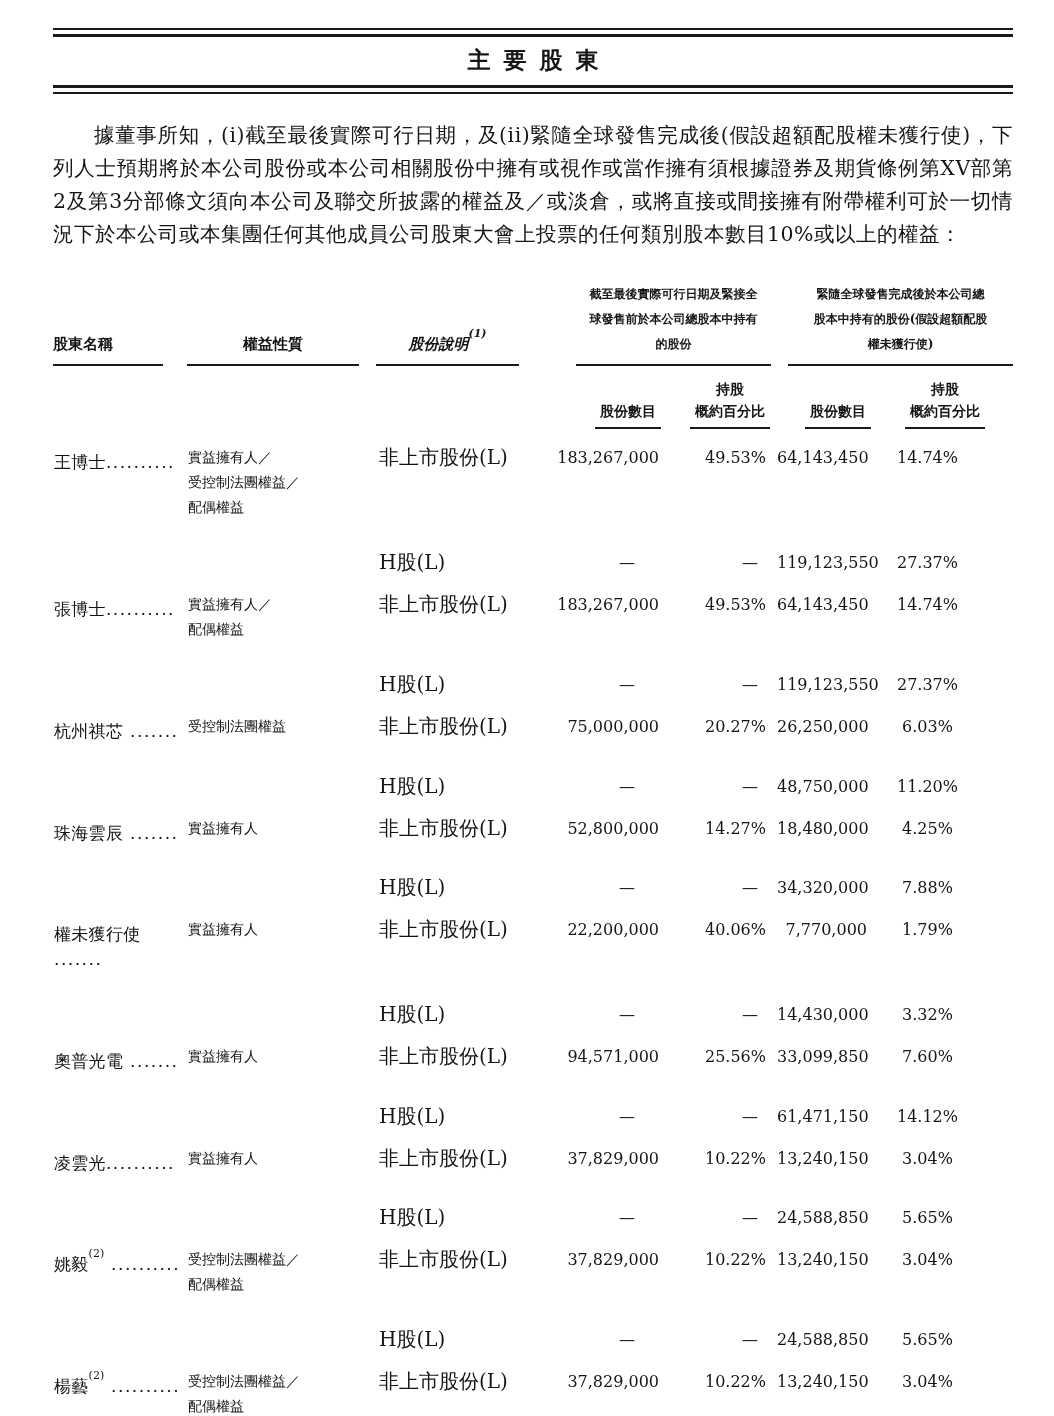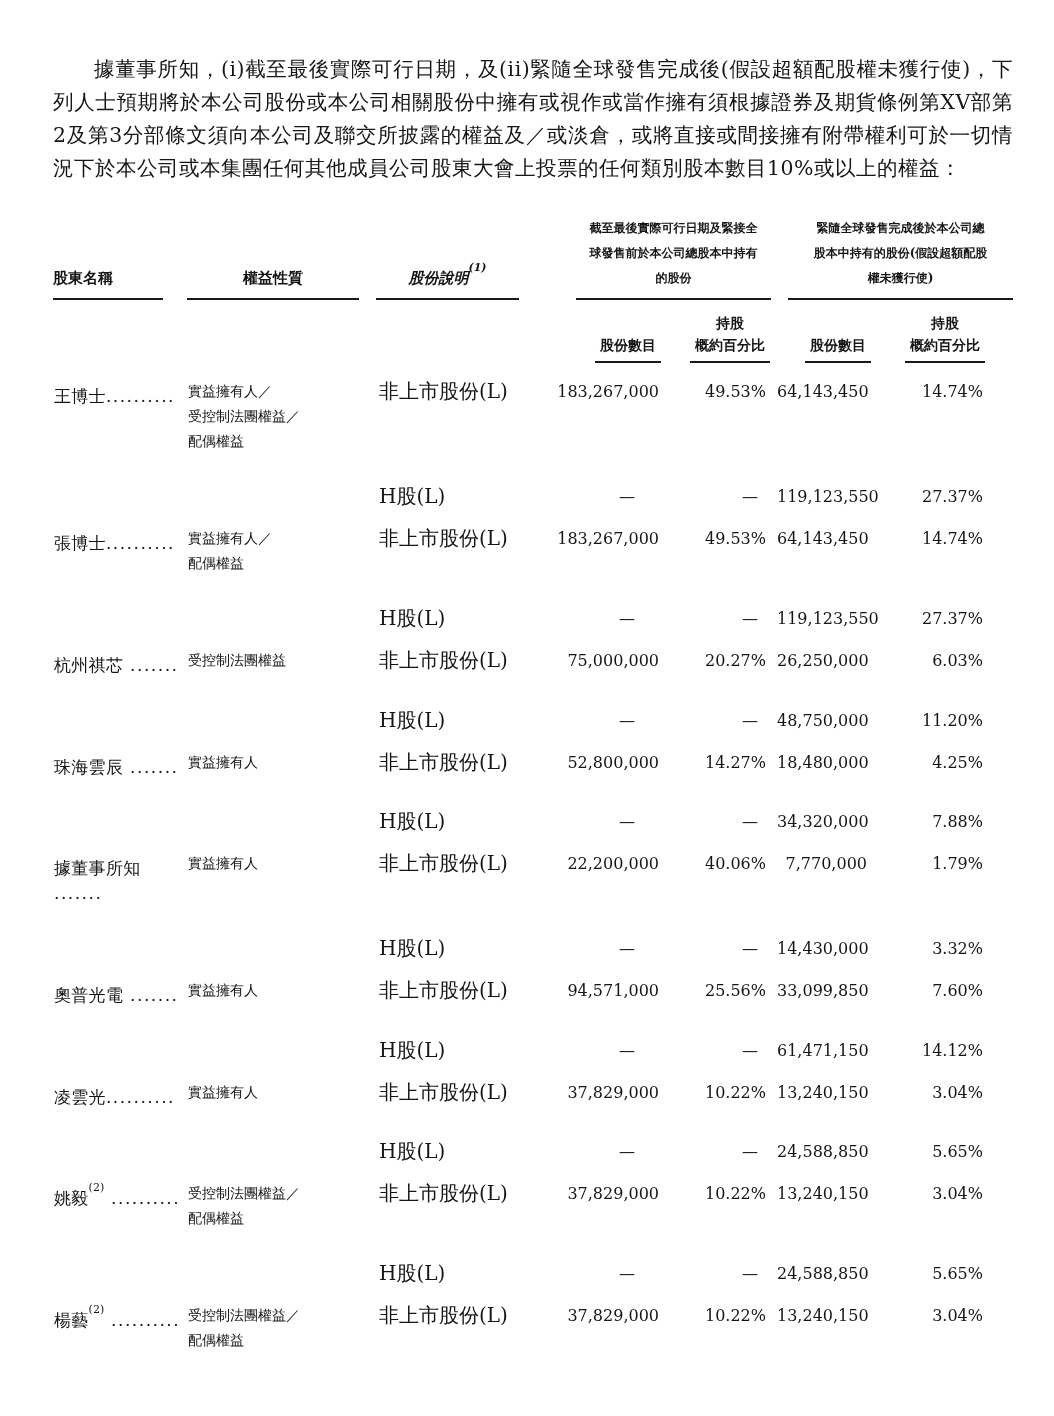--- a/index.html
+++ b/index.html
@@ -78,38 +78,43 @@
   }
   tr.row-b td { padding-top: 29px; }
   td.c-name  { font-size: 17px; letter-spacing: 0.3px; }
   td.c-name .dots { letter-spacing: 1.5px; }
   td.c-nature { font-size: 14px; white-space: pre-line; }
   td.c-class  { font-size: 20px; padding-left: 7px; }
   td.num { text-align: right; }
   td.c4 { padding-right: 2px; }
   td.c5 { padding-right: 10px; }
   td.c6 { padding-right: 4px; }
-  td.c7 { padding-right: 30px; }
+  td.c7 { padding-right: 30px; text-align: center; }
   th.sub.c5 { padding-right: 6px; }
   th.sub.c7 { padding-right: 28px; }
   td.dash-cell { padding-right: 26px; }
   td.c5.dash-cell { padding-right: 18px; }
 
   sup.fn {
     font-size: 11px;
     position: relative;
     top: -6px;
     letter-spacing: 0;
   }
 </style>
 </head>
 <body>
 
 <div class="page">
 
+  <div class="banner">
+    <div class="rule-top"></div>
+    <h1 class="page-title">主要股東</h1>
+    <div class="rule-bottom"></div>
+  </div>
 
   <p class="intro">據董事所知，(i)截至最後實際可行日期，及(ii)緊隨全球發售完成後(假設超額配股權未獲行使)，下列人士預期將於本公司股份或本公司相關股份中擁有或視作或當作擁有須根據證券及期貨條例第XV部第2及第3分部條文須向本公司及聯交所披露的權益及／或淡倉，或將直接或間接擁有附帶權利可於一切情況下於本公司或本集團任何其他成員公司股東大會上投票的任何類別股本數目10%或以上的權益：</p>
 
   <table class="sh-table">
     <colgroup>
       <col style="width:134px">
         <col style="width:185px">
         <col style="width:172px">
       <col style="width:117px">
         <col style="width:115px">
@@ -230,21 +235,21 @@
     <td class="c-name"></td>
     <td class="c-nature"></td>
     <td class="c-class">H股(L)</td>
     <td class="num c4 dash-cell">—</td>
     <td class="num c5 dash-cell">—</td>
     <td class="num c6">34,320,000</td>
     <td class="num c7">7.88%</td>
   </tr>
 
   <tr class="row-a">
-    <td class="c-name"><span>據董事所知</span><sup class="fn"></sup><span class="dots"> .......</span></td>
+    <td class="c-name"><span>權未獲行使</span><sup class="fn"></sup><span class="dots"> .......</span></td>
     <td class="c-nature">實益擁有人</td>
     <td class="c-class">非上市股份(L)</td>
     <td class="num c4">22,200,000</td>
     <td class="num c5">40.06%</td>
     <td class="num c6">7,770,000</td>
     <td class="num c7">1.79%</td>
   </tr>
   <tr class="row-b">
     <td class="c-name"></td>
     <td class="c-nature"></td>

